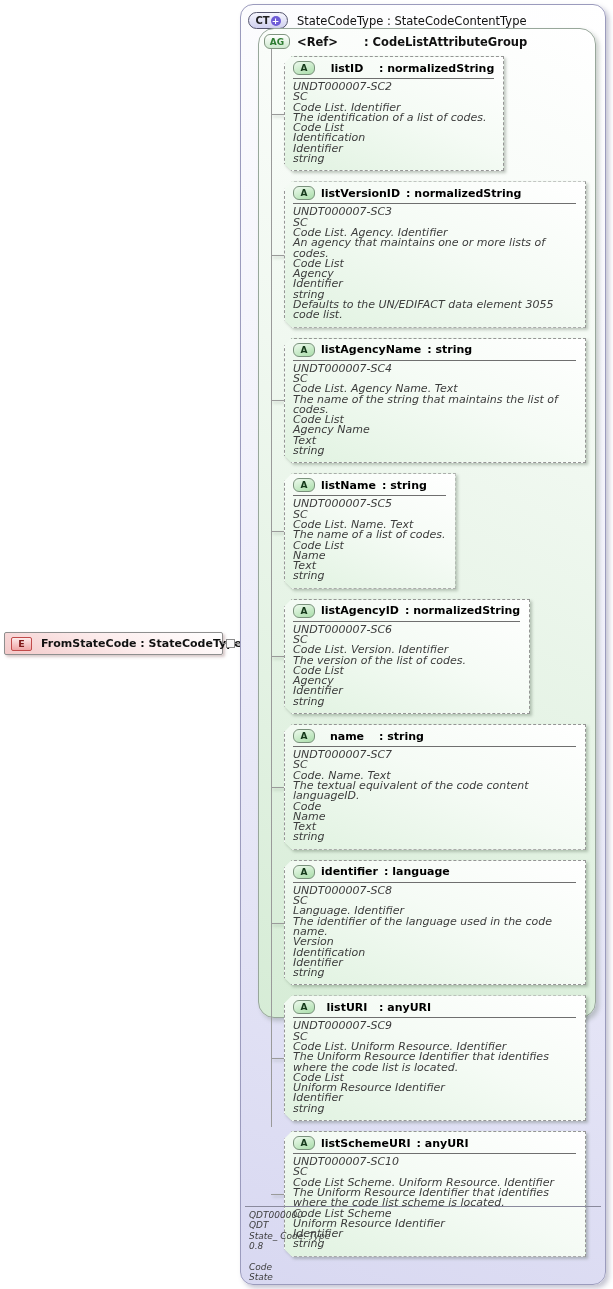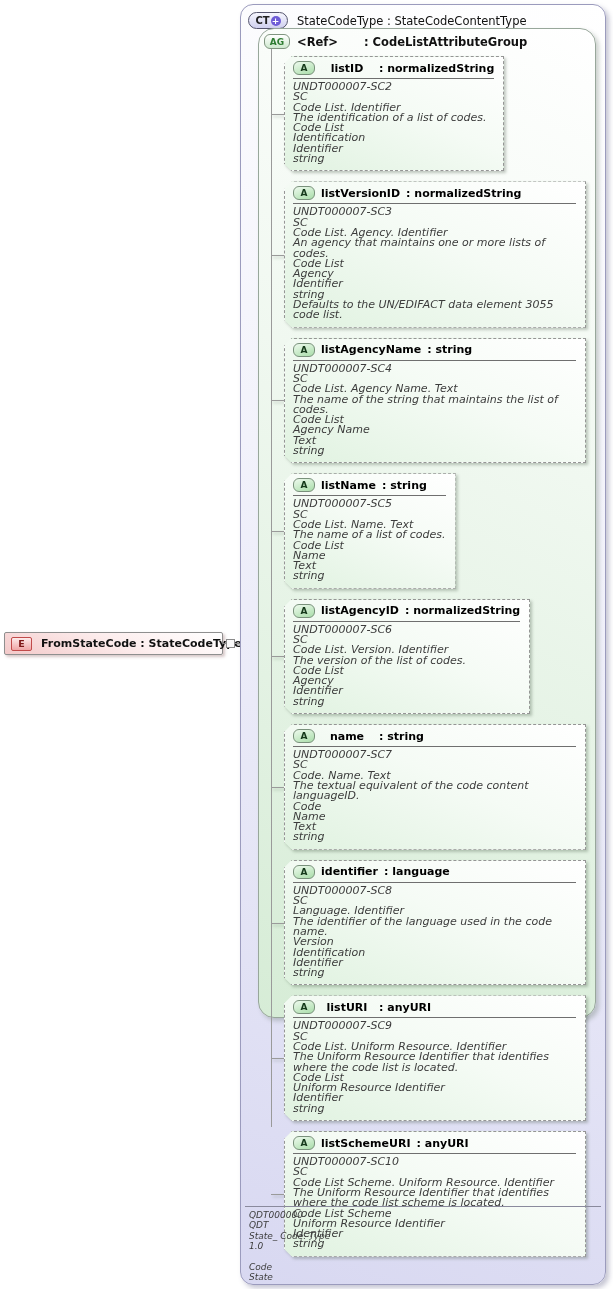--- a/index.html
+++ b/index.html
@@ -307,19 +307,19 @@
     </div>
   </div>
 </div>
     </div>
 
     <div class="footer-sep"></div>
     <div class="ct-footer">
         <div class="foot-line">QDT000000</div>
         <div class="foot-line">QDT</div>
         <div class="foot-line">State_ Code. Type</div>
-        <div class="foot-line">1.0</div>
+        <div class="foot-line">0.8</div>
         <div class="foot-line">&nbsp;</div>
         <div class="foot-line">Code</div>
         <div class="foot-line">State</div>
       </div>
   </div>
 </div>
 
 </body></html>

